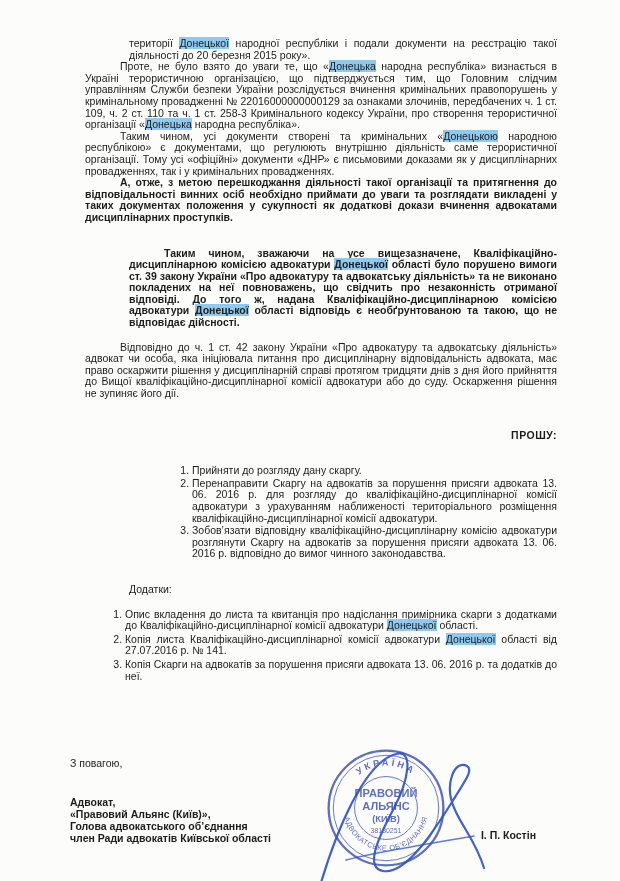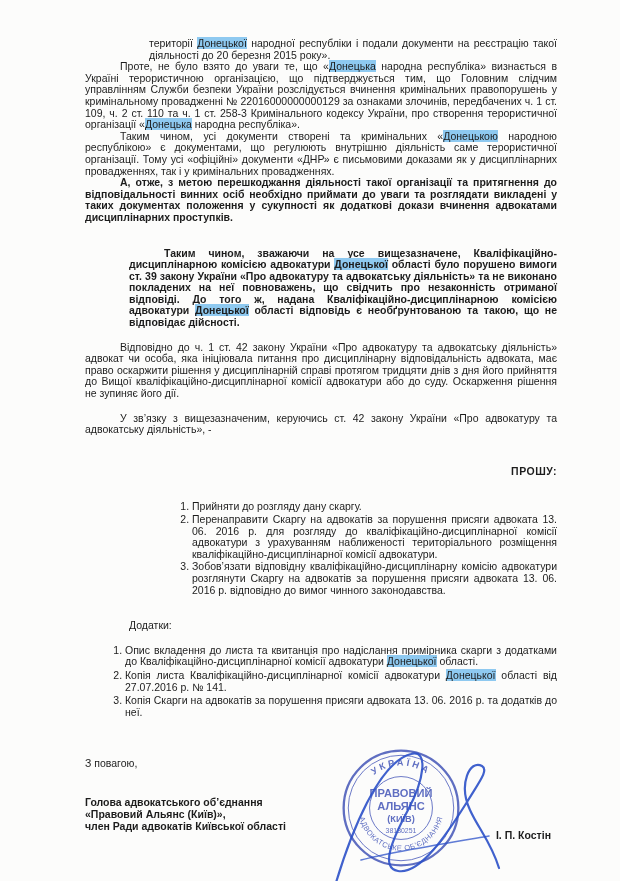--- a/index.html
+++ b/index.html
@@ -6,73 +6,73 @@
   body{background:#e9e9e9;font-family:"Liberation Sans",sans-serif;}
   .page{
     position:relative;width:620px;height:881px;margin:0 auto;
     background:#fcfcfb;overflow:hidden;box-sizing:border-box;
     padding:38px 63px 0 85px;
     color:#1c1c1c;font-size:10.5px;line-height:11.6px;
   }
   p{margin:0;text-align:justify;}
   .p,.pb{text-indent:35px;}
   .pb{font-weight:bold;}
-  .quote{margin-left:64px;text-indent:0;}
+  .quote{margin-left:44px;text-indent:0;}
   .h{text-align:center;font-weight:bold;letter-spacing:.5px;}
   .label{font-weight:normal;}
   .plain{text-align:left;}
   .hl{background:#8ec9f0;}
   .b{font-weight:bold;}
   ol{margin:0;padding-left:63px;}
   ol.list-attachments{padding-left:40px;}
   li{text-align:justify;margin:0 0 2px 0;}
   ol.list-request li{margin-bottom:1px;}
   .mt-s{margin-top:13px;}
   .mt-m{margin-top:24px;margin-left:44px;}
   .mt-l{margin-top:30px;text-align:right;}
-  .sig-area{position:absolute;left:85px;top:758px;width:472px;}
+  .sig-area{position:absolute;left:70px;top:758px;width:472px;}
   .sig-closing{font-weight:normal;}
   .sig-titles{margin-top:26px;font-weight:bold;line-height:12.2px;}
   .sig-name{position:absolute;top:72px;right:6px;font-weight:bold;white-space:nowrap;padding-left:48px;}
   .stamp-svg{position:absolute;left:242px;top:-24px;width:148px;height:148px;opacity:.85;}
   .sign-svg{position:absolute;left:236px;top:-18px;width:190px;height:150px;z-index:2;}
 </style>
 </head>
 <body>
 
 <div class="page">
 
   <div id="doc-body">
       <p class="quote"><span>території </span><span class="hl">Донецької</span><span> народної республіки і подали документи на реєстрацію такої діяльності до 20 березня 2015 року».</span></p>
       <p class="p"><span>Проте, не було взято до уваги те, що «</span><span class="hl">Донецька</span><span> народна республіка» визнається в Україні терористичною організацією, що підтверджується тим, що Головним слідчим управлінням Служби безпеки України розслідується вчинення кримінальних правопорушень у кримінальному провадженні № 22016000000000129 за ознаками злочинів, передбачених ч. 1 ст. 109, ч. 2 ст. 110 та ч. 1 ст. 258-3 Кримінального кодексу України, про створення терористичної організації «</span><span class="hl">Донецька</span><span> народна республіка».</span></p>
       <p class="p"><span>Таким чином, усі документи створені та кримінальних «</span><span class="hl">Донецькою</span><span> народною республікою» є документами, що регулюють внутрішню діяльність саме терористичної організації. Тому усі «офіційні» документи «ДНР» є письмовими доказами як у дисциплінарних провадженнях, так і у кримінальних провадженнях.</span></p>
       <p class="pb"><span>А, отже, з метою перешкоджання діяльності такої організації та притягнення до відповідальності винних осіб необхідно приймати до уваги та розглядати викладені у таких документах положення у сукупності як додаткові докази вчинення адвокатами дисциплінарних проступків.</span></p>
       <p class="pb mt-m"><span>Таким чином, зважаючи на усе вищезазначене, Кваліфікаційно-дисциплінарною комісією адвокатури </span><span class="hl">Донецької</span><span> області було порушено вимоги ст. 39 закону України «Про адвокатуру та адвокатську діяльність» та не виконано покладених на неї повноважень, що свідчить про незаконність отриманої відповіді. До того ж, надана Кваліфікаційно-дисциплінарною комісією адвокатури </span><span class="hl">Донецької</span><span> області відповідь є необґрунтованою та такою, що не відповідає дійсності.</span></p>
       <p class="p mt-s"><span>Відповідно до ч. 1 ст. 42 закону України «Про адвокатуру та адвокатську діяльність» адвокат чи особа, яка ініціювала питання про дисциплінарну відповідальність адвоката, має право оскаржити рішення у дисциплінарній справі протягом тридцяти днів з дня його прийняття до Вищої кваліфікаційно-дисциплінарної комісії адвокатури або до суду. Оскарження рішення не зупиняє його дії.</span></p>
-      <p class="p mt-s"><span>У зв’язку з вищезазначеним, керуючись ст. 42 закону України «Про адвокатуру та адвокатську діяльність», -</span></p>
       <p class="h mt-l"><span>ПРОШУ:</span></p>
       <ol class="ol mt-m list-request">
         <li><span>Прийняти до розгляду дану скаргу.</span></li>
         <li><span>Перенаправити Скаргу на адвокатів за порушення присяги адвоката 13. 06. 2016 р. для розгляду до кваліфікаційно-дисциплінарної комісії адвокатури з урахуванням наближеності територіального розміщення кваліфікаційно-дисциплінарної комісії адвокатури.</span></li>
         <li><span>Зобов’язати відповідну кваліфікаційно-дисциплінарну комісію адвокатури розглянути Скаргу на адвокатів за порушення присяги адвоката 13. 06. 2016 р. відповідно до вимог чинного законодавства.</span></li>
       </ol>
       <p class="label mt-m"><span>Додатки:</span></p>
       <ol class="ol mt-s list-attachments">
         <li><span>Опис вкладення до листа та квитанція про надіслання примірника скарги з додатками до Кваліфікаційно-дисциплінарної комісії адвокатури </span><span class="hl">Донецької</span><span> області.</span></li>
         <li><span>Копія листа Кваліфікаційно-дисциплінарної комісії адвокатури </span><span class="hl">Донецької</span><span> області від 27.07.2016 р. № 141.</span></li>
         <li><span>Копія Скарги на адвокатів за порушення присяги адвоката 13. 06. 2016 р. та додатків до неї.</span></li>
       </ol>
     </div>
 
   <div class="sig-area">
     <p class="plain sig-closing">З повагою,</p>
 
     <div class="sig-titles">
+      <div>Адвокат,</div>
+      <div>«Правовий Альянс (Київ)»,</div>
       <div>Голова адвокатського об’єднання</div>
-      <div>«Правовий Альянс (Київ)»,</div>
       <div>член Ради адвокатів Київської області</div>
     </div>
 
     <div class="sig-name">І. П. Костін</div>
 
     <svg class="stamp-svg" viewBox="0 0 160 160" aria-hidden="true">
       <defs>
         <path id="arcTop" d="M 34,80 A 46,46 0 0 1 126,80"></path>
         <path id="arcBottom" d="M 34,80 A 46,46 0 0 0 126,80"></path>
       </defs>

